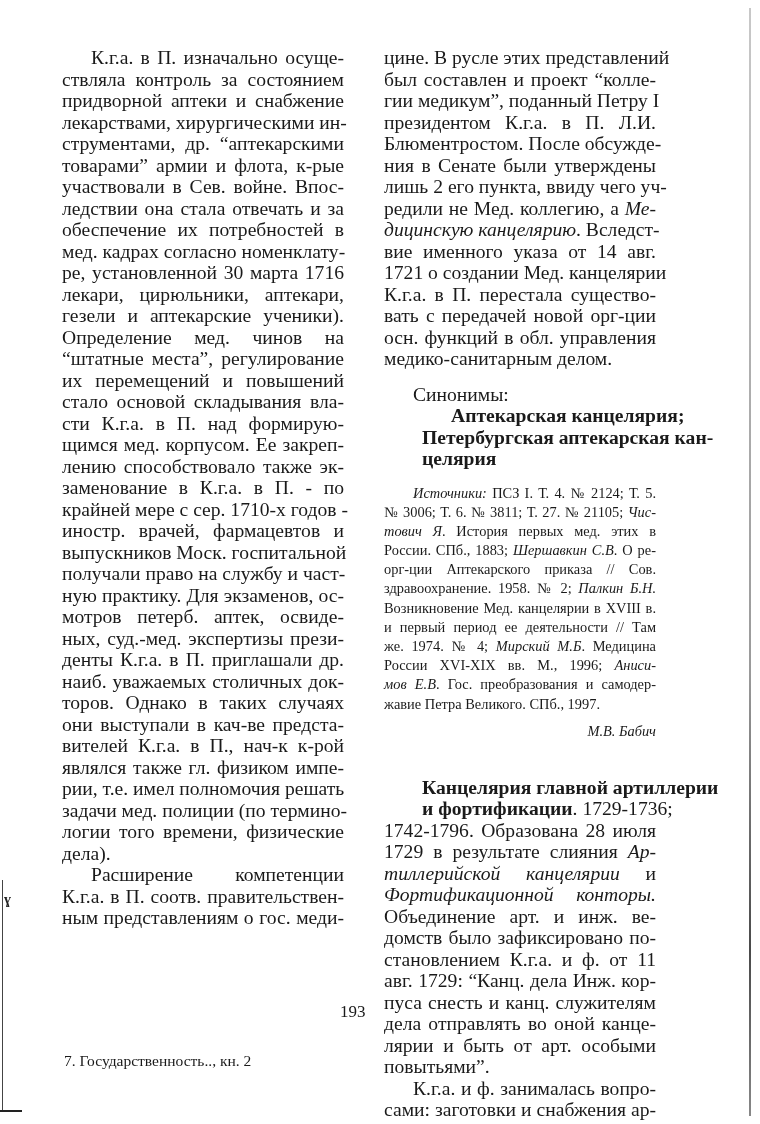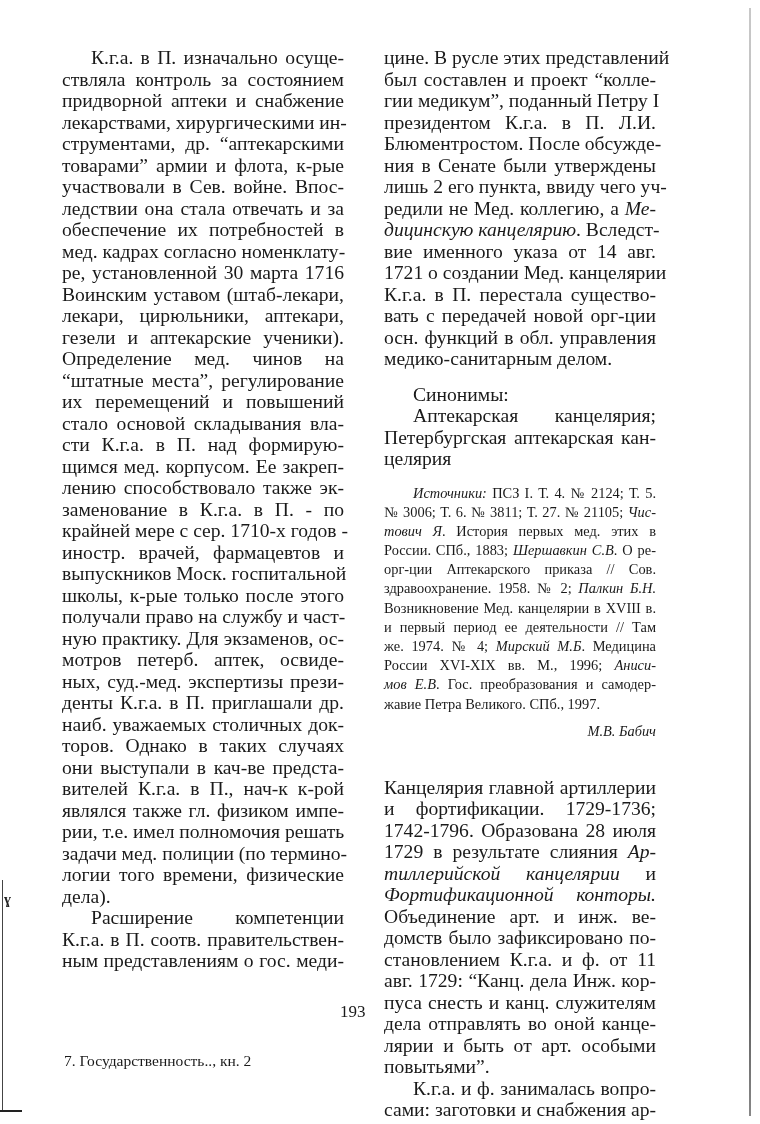--- a/index.html
+++ b/index.html
@@ -12,21 +12,21 @@
     .col-right { left: 384px; width: 272px; }
     .line {
       display: block; font-size: 19.6px; line-height: 21.5px; height: 21.5px;
       white-space: nowrap; text-align: justify; text-align-last: justify;
     }
     .line.last { text-align-last: left; }
     .ind { padding-left: 29px; }
     .small .line { font-size: 14.4px; line-height: 19.2px; height: 19.2px; }
     .gap { display: block; }
     i { font-style: italic; }
-    b { font-weight: normal; }
+    b { font-weight: bold; margin-left: 38px; }
     .right-last { text-align: left; text-align-last: right; }
     .footer-left { position: absolute; left: 64px; top: 1052px; font-size: 15.5px; text-align: center; }
     .footer-num { position: absolute; left: 340px; top: 1002px; font-size: 17px; }
     .edge-right { position: absolute; left: 749px; top: 8px; width: 2px; height: 1108px; background: linear-gradient(#c8c8c8,#9a9a9a 60%,#4a4a4a 85%,#888); }
     .edge-left { position: absolute; left: 2px; top: 880px; width: 1px; height: 230px; background: #444; }
     .edge-left-foot { position: absolute; left: 0px; top: 1110px; width: 22px; height: 2px; background: #222; }
     .mark-left { position: absolute; left: 4px; top: 892px; font-size: 14px; font-weight: bold; color: #222; }
   </style>
 </head>
 <body>
@@ -42,35 +42,33 @@
       <span class="line">ствляла контроль за состоянием</span>
       <span class="line">придворной аптеки и снабжение</span>
       <span class="line">лекарствами, хирургическими ин-</span>
       <span class="line">струментами, др. “аптекарскими</span>
       <span class="line">товарами” армии и флота, к-рые</span>
       <span class="line">участвовали в Сев. войне. Впос-</span>
       <span class="line">ледствии она стала отвечать и за</span>
       <span class="line">обеспечение их потребностей в</span>
       <span class="line">мед. кадрах согласно номенклату-</span>
       <span class="line">ре, установленной 30 марта 1716</span>
-      <span class="line">Воинским уставом (штаб-лекари,</span>
       <span class="line">лекари, цирюльники, аптекари,</span>
       <span class="line">гезели и аптекарские ученики).</span>
       <span class="line">Определение мед. чинов на</span>
       <span class="line">“штатные места”, регулирование</span>
       <span class="line">их перемещений и повышений</span>
       <span class="line">стало основой складывания вла-</span>
       <span class="line">сти К.г.а. в П. над формирую-</span>
       <span class="line">щимся мед. корпусом. Ее закреп-</span>
       <span class="line">лению способствовало также эк-</span>
       <span class="line">заменование в К.г.а. в П. - по</span>
       <span class="line">крайней мере с сер. 1710-х годов -</span>
       <span class="line">иностр. врачей, фармацевтов и</span>
       <span class="line">выпускников Моск. госпитальной</span>
-      <span class="line">школы, к-рые только после этого</span>
       <span class="line">получали право на службу и част-</span>
       <span class="line">ную практику. Для экзаменов, ос-</span>
       <span class="line">мотров петерб. аптек, освиде-</span>
       <span class="line">ных, суд.-мед. экспертизы прези-</span>
       <span class="line">денты К.г.а. в П. приглашали др.</span>
       <span class="line">наиб. уважаемых столичных док-</span>
       <span class="line">торов. Однако в таких случаях</span>
       <span class="line">они выступали в кач-ве предста-</span>
       <span class="line">вителей К.г.а. в П., нач-к к-рой</span>
       <span class="line">являлся также гл. физиком импе-</span>

